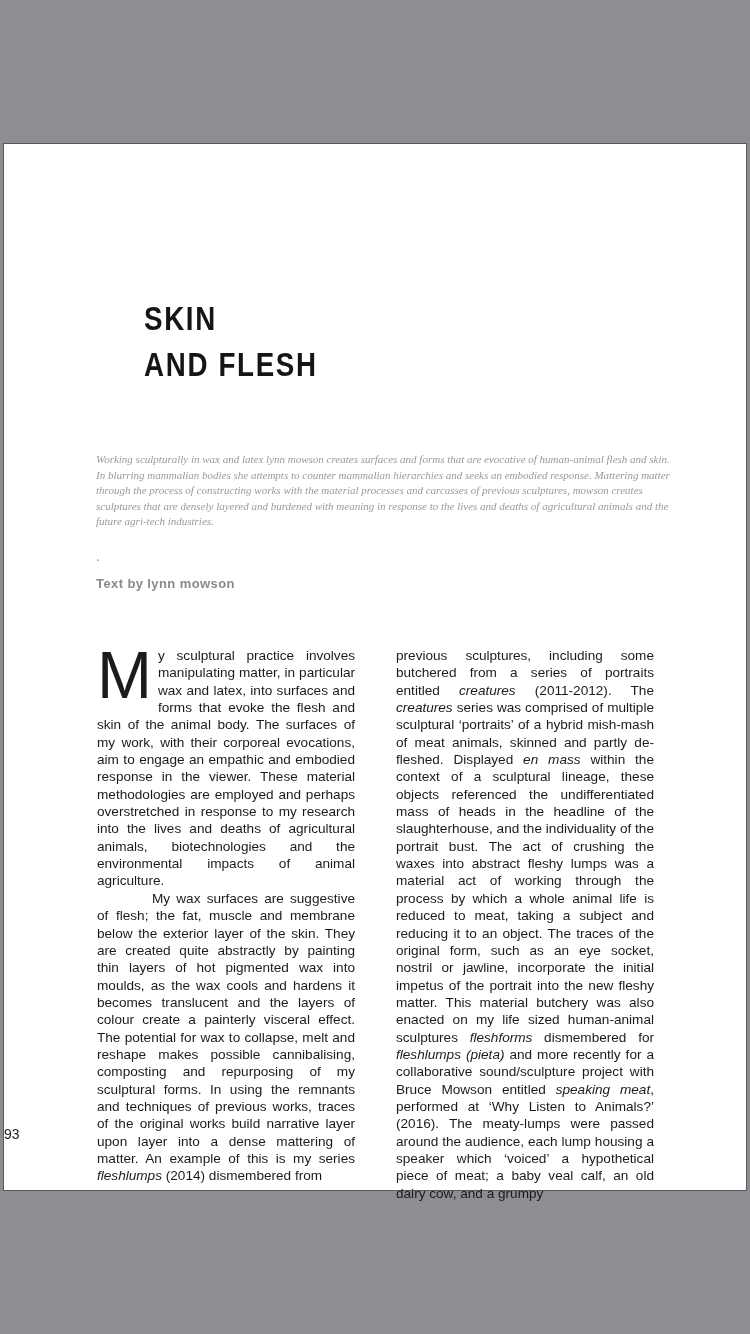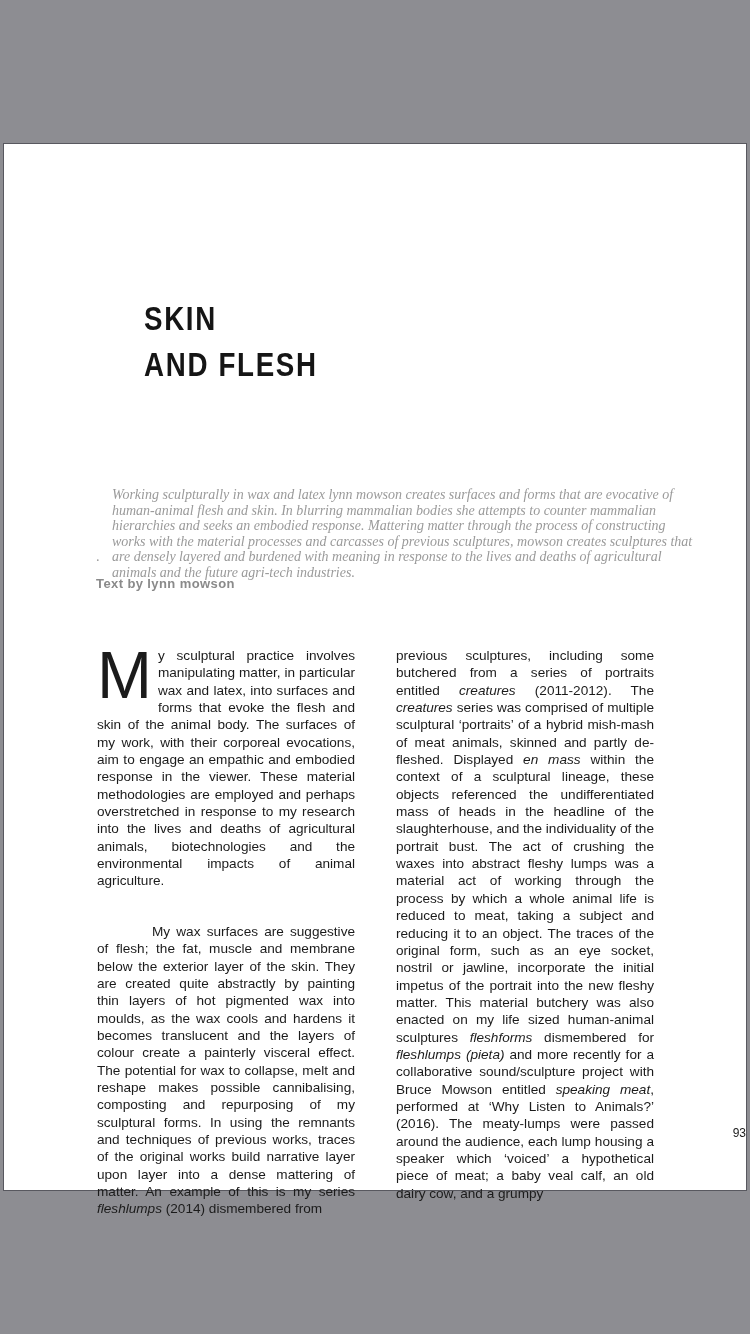--- a/index.html
+++ b/index.html
@@ -27,28 +27,27 @@
   .title-line {
     font-size: 33px;
     line-height: 46px;
     letter-spacing: 2px;
     transform: scaleX(0.84);
     transform-origin: 0 0;
     white-space: nowrap;
   }
   .abstract {
     position: absolute;
-    left: 108px; top: 308px;
+    left: 92px; top: 308px;
     width: 585px;
     font-family: "Liberation Serif", serif;
     font-style: italic;
-    font-size: 14px;
+    font-size: 11px;
     line-height: 15.5px;
     color: var(--abstract-color, #9a9a9a);
-    margin-top: 35px;
   }
   .abstract-dot {
     position: absolute;
     left: 92px; top: 404px;
     font-family: "Liberation Serif", serif;
     font-size: 14.3px;
     color: var(--abstract-color, #9a9a9a);
   }
   .byline {
     position: absolute;
@@ -66,34 +65,34 @@
     gap: 41px;
   }
   .col { width: 258px; }
   .para {
     margin: 0;
     font-size: 13.6px;
     line-height: 17.35px;
     text-align: justify;
     color: var(--body-color, #1b1b1b);
   }
-  .para-indent { text-indent: 55px; margin-top: 33px; }
+  .para-indent { text-indent: 55px; }
   .dropcap {
     float: left;
     font-size: 66px;
     line-height: 53px;
     margin: 2px 7px 0 0;
     letter-spacing: -1px;
     color: var(--body-color, #1b1b1b);
   }
   .pagenum {
     position: absolute;
     left: 0; right: 0; top: 982px;
-    text-align: right;
-    font-size: 12px;
+    text-align: left;
+    font-size: 14px;
     color: var(--body-color, #1b1b1b);
   }
 </style>
 </head>
 <body>
 
 <div class="page">
 
   <div class="title">
     <div class="title-line">SKIN</div>

